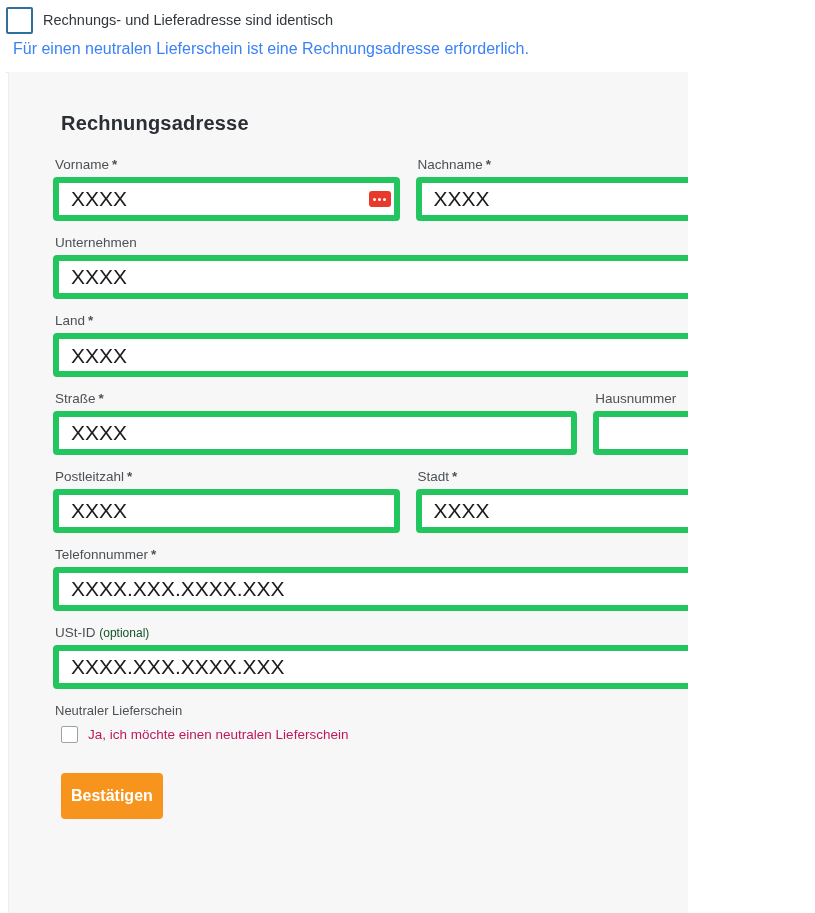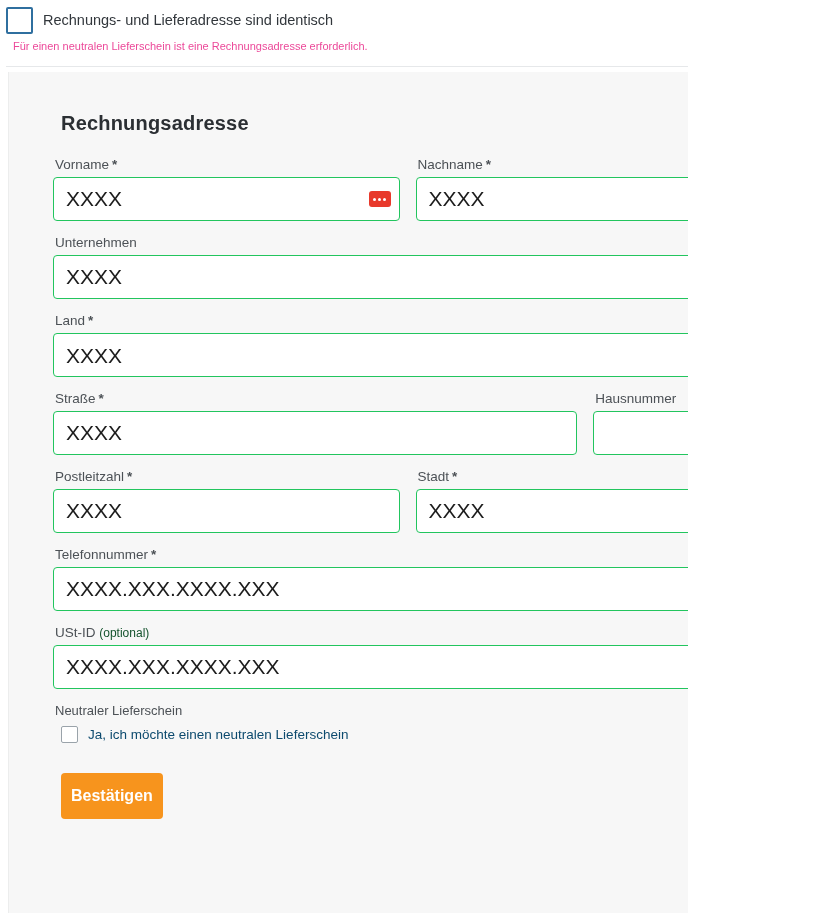--- a/index.html
+++ b/index.html
@@ -35,22 +35,22 @@
     border-radius: 2px;
     flex: 0 0 auto;
     margin-top: 1px;
   }
   .top-label {
     font-size: 14.5px;
     color: #32373c;
     line-height: 28px;
   }
   .top-hint {
-    font-size: 11px;
-    color: #ec4899;
+    font-size: 16px;
+    color: #3b82f6;
     margin: 6px 0 0 7px;
   }
   .divider {
     height: 1px;
     background: #e6e8ea;
     margin-top: 14px;
   }
 
   
   .card {
@@ -97,21 +97,21 @@
   }
   label.lbl .opt {
     color: #14532d;
     font-size: 12px;
   }
 
   .input-wrap { position: relative; }
   .inp {
     width: 100%;
     height: 44px;
-    border: 1px solid #22c55e;
+    border: 6px solid #22c55e;
     border-radius: 4px;
     background: #ffffff;
     font-size: 21px;
     color: #1c1c1c;
     padding: 0 12px;
     font-family: "Liberation Sans", sans-serif;
     outline: none;
   }
   .inp::placeholder { color: #b8bfc5; }
 
@@ -167,21 +167,21 @@
   .small-checkbox {
     width: 17px;
     height: 17px;
     border: 1px solid #9aa3aa;
     border-radius: 2px;
     background: #ffffff;
     flex: 0 0 auto;
   }
   .chk-label {
     font-size: 13.5px;
-    color: #0c4a6e;
+    color: #be185d;
   }
 
   .submit {
     margin: 30px 0 0 8px;
     background: #f7941d;
     color: #ffffff;
     border: none;
     border-radius: 4px;
     font-size: 16px;
     font-weight: bold;

